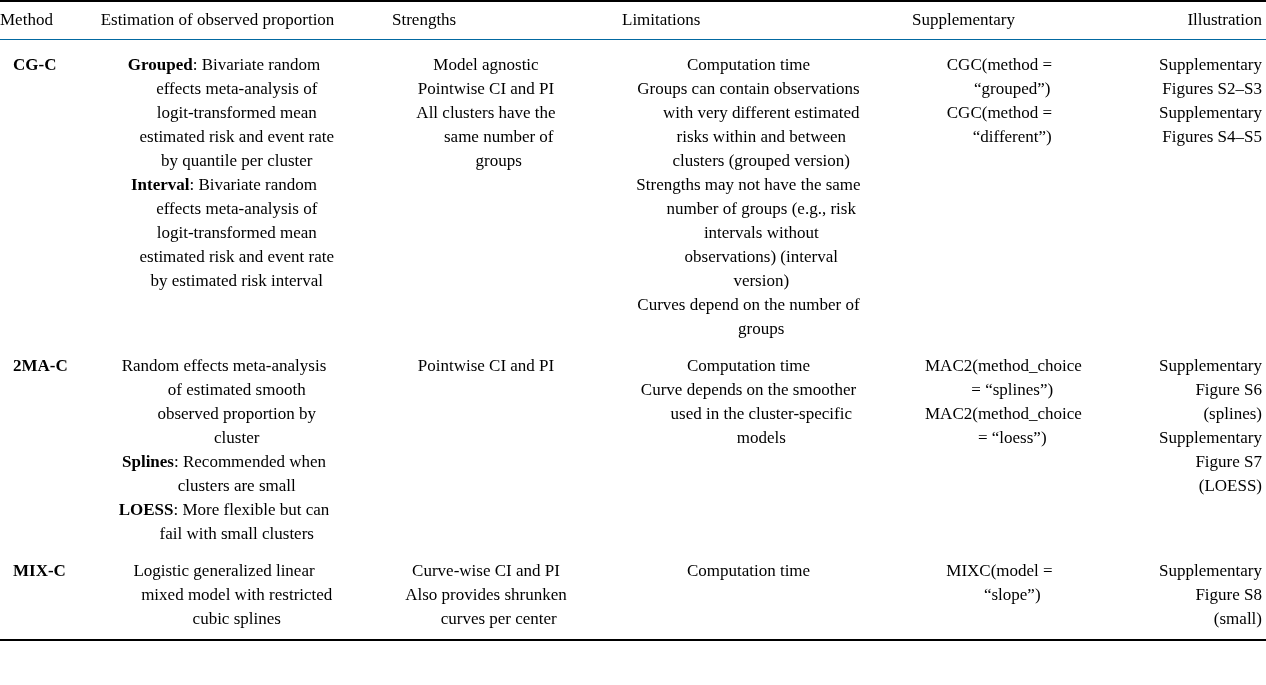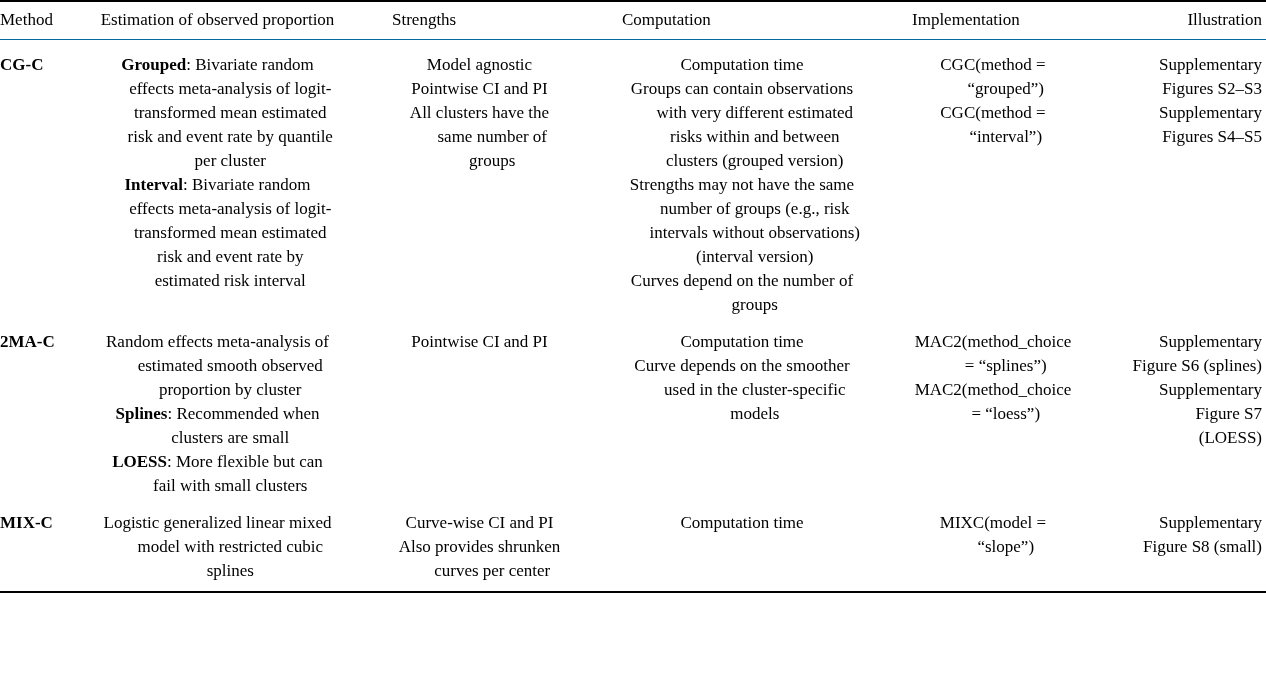--- a/index.html
+++ b/index.html
@@ -29,21 +29,21 @@
   thead th {
     font-weight: normal;
     text-align: left;
     vertical-align: bottom;
     border-bottom: 1px solid #0369a1;
     padding: 6px 8px 7px 0;
     line-height: 24px;
   }
   tbody td {
     vertical-align: top;
-    padding: 13px 8px 0 0;
+    padding: 13px 8px 0 13px;
     line-height: 24px;
   }
   tbody tr:last-child td { padding-bottom: 8px; }
 
   
   th:nth-child(2), td:nth-child(2) { padding-right: 57px; }
   th:nth-child(3), td:nth-child(3) { padding-right: 55px; }
   th:nth-child(4), td:nth-child(4) { padding-right: 50px; }
   th:nth-child(5), td:nth-child(5) { padding-right: 38px; }
   th:nth-child(6), td:nth-child(6) { padding-right: 4px; text-align: right;  }
@@ -66,22 +66,22 @@
       <col class="c5">
       <col class="c6">
   </colgroup>
   <thead>
     <tr>
       <th>Method</th>
       <th>
           <div class="hang">Estimation of observed proportion</div>
         </th>
       <th>Strengths</th>
-      <th>Computation</th>
-      <th>Implementation</th>
+      <th>Limitations</th>
+      <th>Supplementary</th>
       <th>Illustration</th>
     </tr>
   </thead>
   <tbody>
 
     <tr>
       <td class="method">CG-C</td>
       <td>
         <div class="para hang"><b>Grouped</b><span>: Bivariate random effects meta-analysis of logit-transformed mean estimated risk and event rate by quantile per cluster</span></div>
         <div class="para hang"><b>Interval</b><span>: Bivariate random effects meta-analysis of logit-transformed mean estimated risk and event rate by estimated risk interval</span></div>
@@ -92,21 +92,21 @@
         <div class="para hang">All clusters have the same number of groups</div>
       </td>
       <td>
         <div class="para hang">Computation time</div>
         <div class="para hang">Groups can contain observations with very different estimated risks within and between clusters (grouped version)</div>
         <div class="para hang">Strengths may not have the same number of groups (e.g., risk intervals without observations) (interval version)</div>
         <div class="para hang">Curves depend on the number of groups</div>
       </td>
       <td>
         <div class="para hang">CGC(method = “grouped”)</div>
-        <div class="para hang">CGC(method = “interval”)</div>
+        <div class="para hang">CGC(method = “different”)</div>
       </td>
       <td>
         <div class="para hang-sm">Supplementary Figures S2–S3</div>
         <div class="para hang-sm">Supplementary Figures S4–S5</div>
       </td>
     </tr>
 
     <tr>
       <td class="method">2MA-C</td>
       <td>

